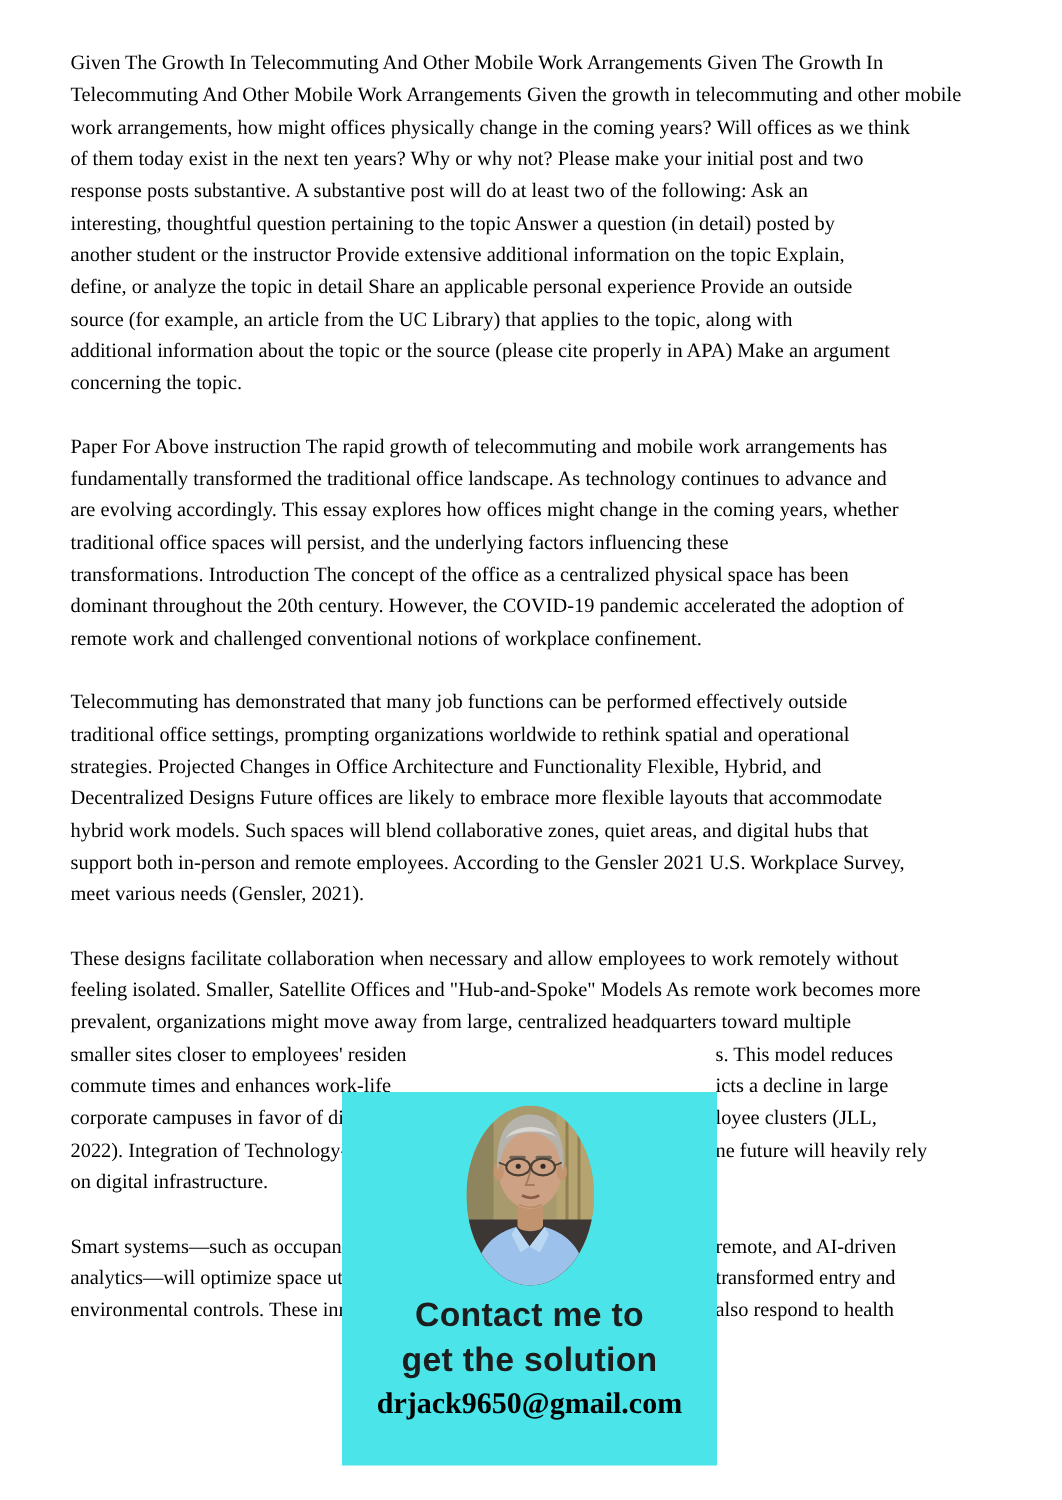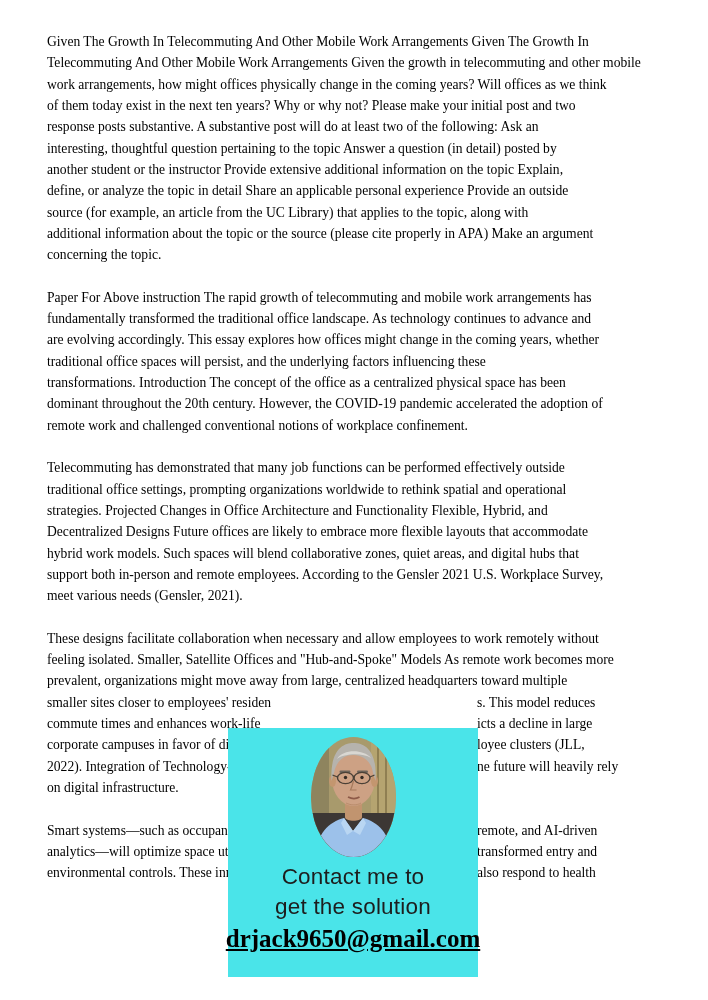--- a/index.html
+++ b/index.html
@@ -35,34 +35,33 @@
     width: 250px; height: 249px;
     z-index: 5;
     display: flex;
     flex-direction: column;
     align-items: center;
   }
   .avatar { margin-top: 9px; width: 85px; height: 120px; flex: 0 0 auto; }
   .headline {
     margin-top: 5px;
     font-family: "Liberation Sans", sans-serif;
-    font-weight: normal;
+    font-weight: bold;
     font-size: 22.5px;
     line-height: 30px;
     text-align: center;
     letter-spacing: 0.2px;
   }
   .email {
     margin-top: 3px;
     font-family: "Liberation Serif", serif;
     font-weight: bold;
-    font-size: 25px;
+    font-size: 20px;
     color: #000000;
     white-space: nowrap;
-    text-decoration: underline;
   }
 </style>
 </head>
 <body style="background: rgb(255, 255, 255); color: rgb(0, 0, 0);">
 
 <div class="doc">
     <div class="para">
       <div class="line">Given The Growth In Telecommuting And Other Mobile Work Arrangements Given The Growth In</div>
       <div class="line">Telecommuting And Other Mobile Work Arrangements Given the growth in telecommuting and other mobile</div>
       <div class="line">work arrangements, how might offices physically change in the coming years? Will offices as we think</div>

